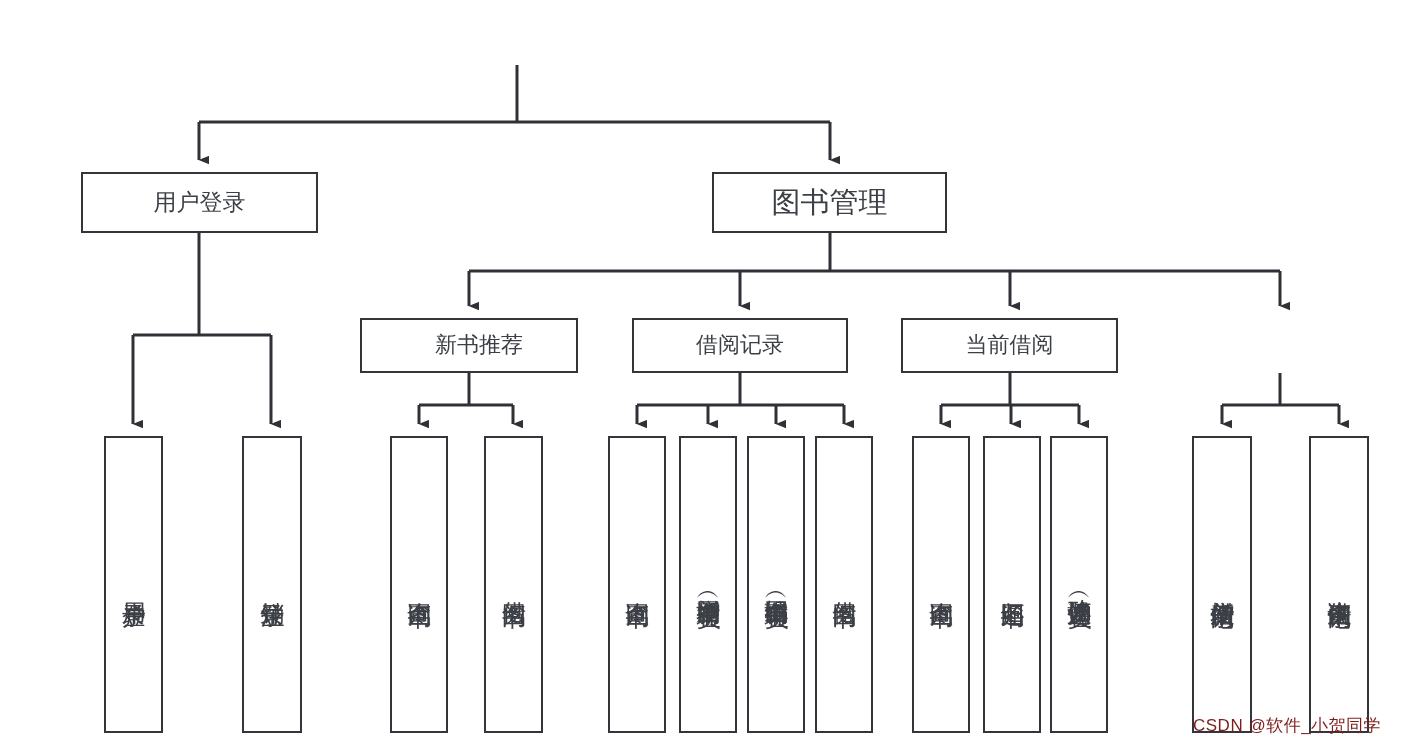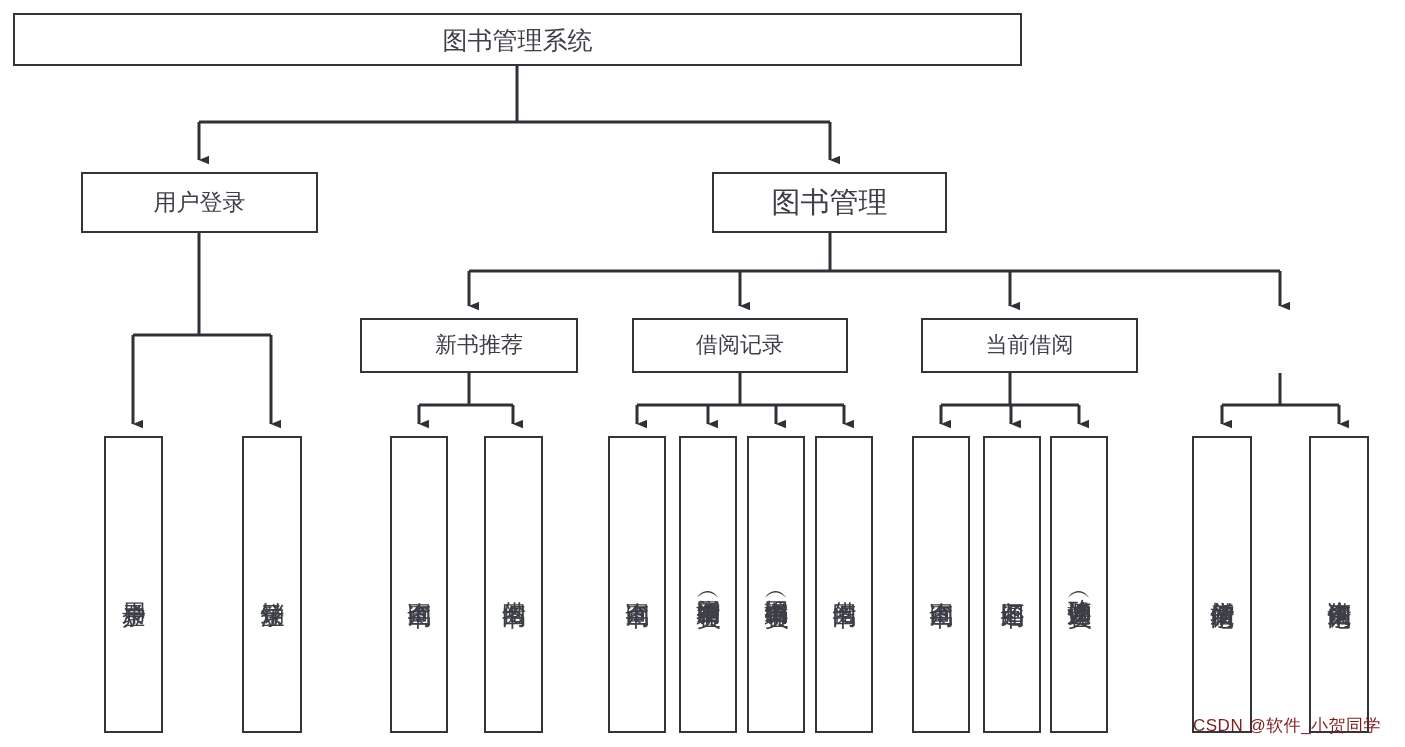--- a/index.html
+++ b/index.html
@@ -119,41 +119,38 @@
     </g>
 
     <g stroke="#2f3136" stroke-width="3" fill="none">
       <path d="M 1280 373 L 1280 405"></path>
       <path d="M 1222 405 L 1339 405"></path>
       <path d="M 1222 405 L 1222 424" marker-end="url(#arrowhead)"></path>
       <path d="M 1339 405 L 1339 424" marker-end="url(#arrowhead)"></path>
     </g>
   </svg>
 
-  <div class="node-box horizontal" style="left:13px; top:13px; width:1009px; height:53px;">
-    <span class="node-label" style="font-size:25px;">图书管理系统</span>
-  </div>
 
   <div class="node-box horizontal" style="left:81px; top:172px; width:237px; height:61px;">
     <span class="node-label" style="font-size:23px;">用户登录</span>
   </div>
 
   <div class="node-box horizontal" style="left:712px; top:172px; width:235px; height:61px;">
     <span class="node-label" style="font-size:29px;text-align:center;">图书管理</span>
   </div>
 
   <div class="node-box horizontal" style="left:360px; top:318px; width:218px; height:55px;padding-left:20px;">
     <span class="node-label" style="font-size:22px;">新书推荐</span>
   </div>
 
   <div class="node-box horizontal" style="left:632px; top:318px; width:216px; height:55px;">
     <span class="node-label" style="font-size:22px;">借阅记录</span>
   </div>
 
-  <div class="node-box horizontal" style="left:901px; top:318px; width:217px; height:55px;margin-left:20px;">
+  <div class="node-box horizontal" style="left:901px; top:318px; width:217px; height:55px;">
     <span class="node-label" style="font-size:22px;">当前借阅</span>
   </div>
 
 
   <div class="node-box vertical" style="left:104px; top:436px; width:59px; height:297px;">
     <span class="node-label" style="font-size:24px;">用户登录</span>
   </div>
 
   <div class="node-box vertical" style="left:242px; top:436px; width:60px; height:297px;">
     <span class="node-label" style="font-size:24px;">注销登录</span>

